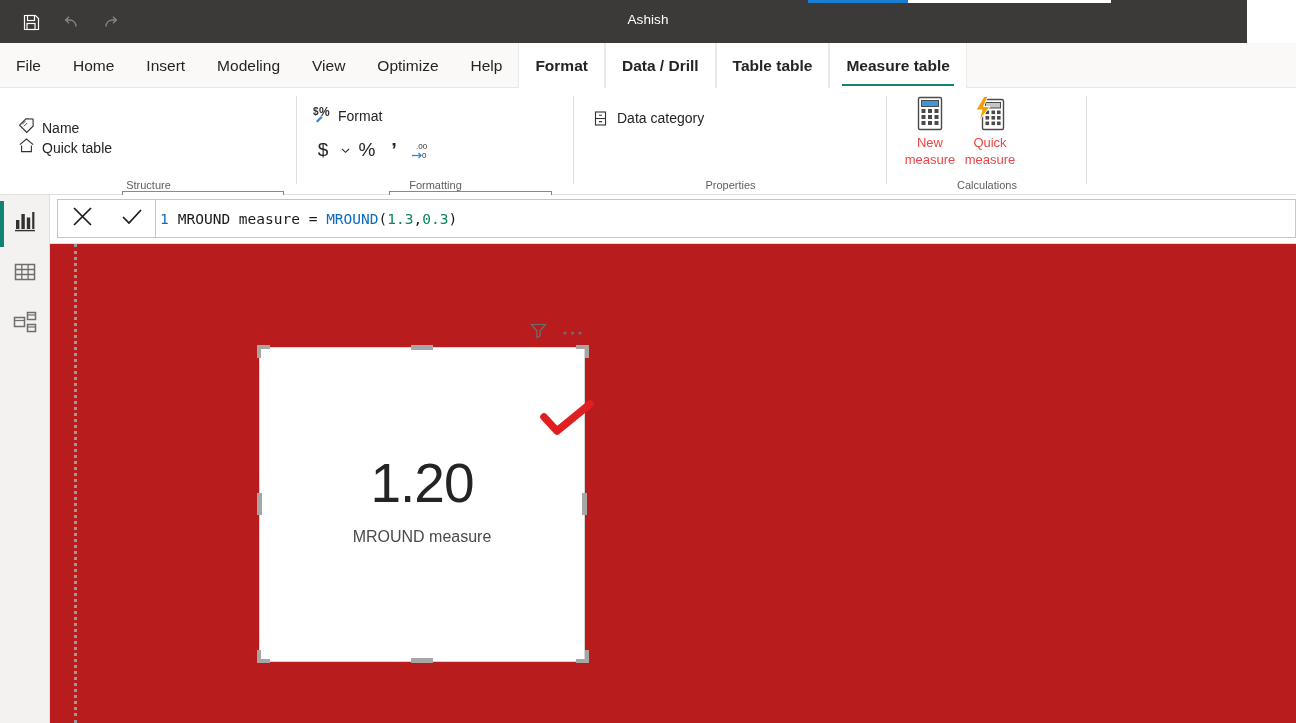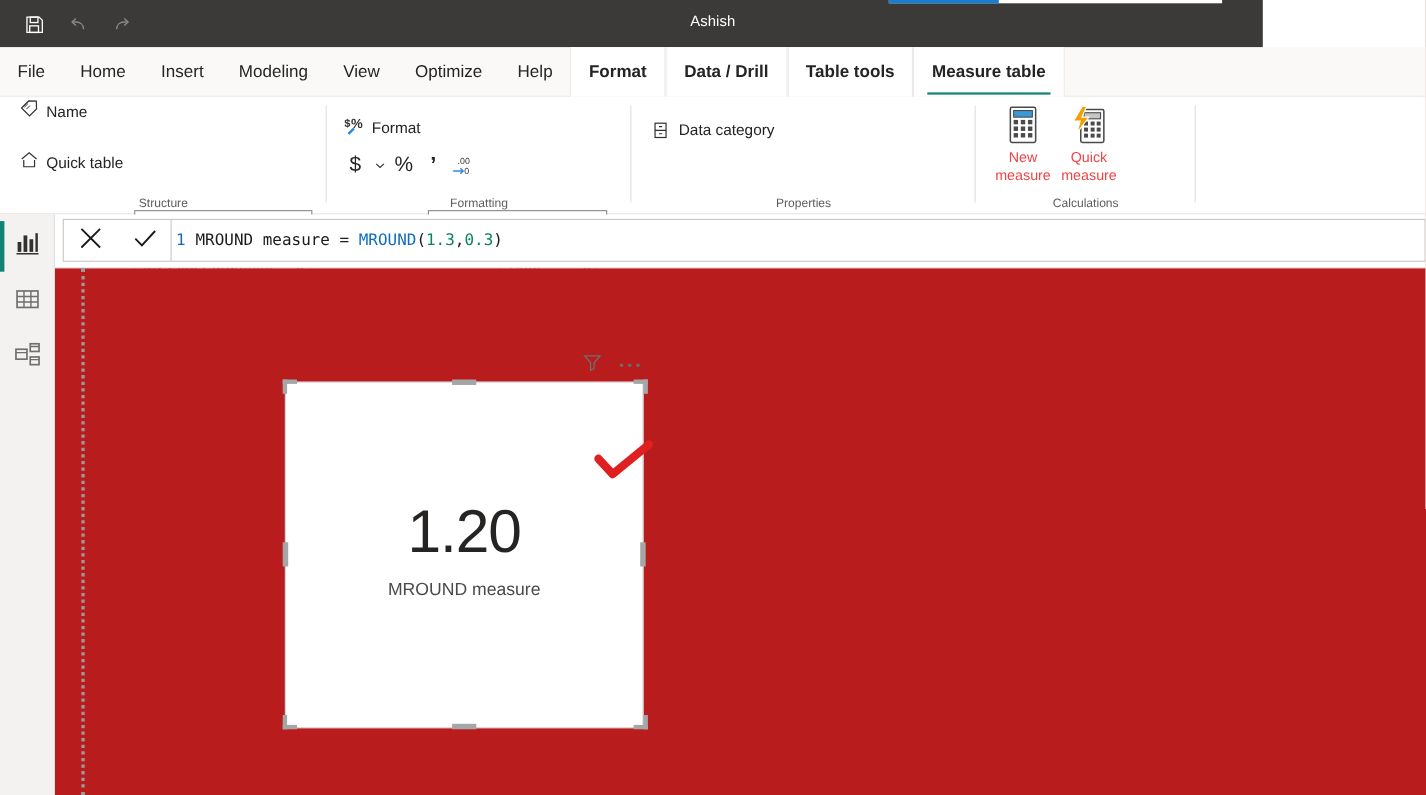--- a/index.html
+++ b/index.html
@@ -9,21 +9,21 @@
     overflow: hidden;
     background: #ffffff;
     font-family: "Liberation Sans", sans-serif;
     -webkit-font-smoothing: antialiased;
   }
 
   #app { position: relative; width: 1296px; height: 723px; }
 
   
   .titlebar {
-    position: absolute; left: 0; top: 0; width: 1148px; height: 43px;
+    position: absolute; left: 0; top: 0; width: 1247px; height: 43px;
     background: #3b3a39;
   }
   .progress-track {
     position: absolute; left: 808px; top: 0; width: 303px; height: 3px;
     background: #ffffff;
   }
   .progress-fill {
     position: absolute; left: 808px; top: 0; width: 100px; height: 3px;
     background: #1a7fd4;
   }
@@ -195,29 +195,29 @@
     <div class="tabs-row" id="tabs-row">
         <div class="tab">File</div>
         <div class="tab">Home</div>
         <div class="tab">Insert</div>
         <div class="tab">Modeling</div>
         <div class="tab">View</div>
         <div class="tab">Optimize</div>
         <div class="tab">Help</div>
         <div class="tab ctx">Format</div>
         <div class="tab ctx">Data / Drill</div>
-        <div class="tab ctx">Table tools</div>
+        <div class="tab ctx">Table table</div>
         <div class="tab ctx active">Measure table</div>
       </div>
   </div>
 
   <div class="ribbon">
 
     <div class="group" style="left:0; width:297px;">
-      <div style="position:absolute; left:18px; top:2px; display:flex; align-items:center; gap:7px;">
+      <div style="position:absolute; left:18px; top:29px; display:flex; align-items:center; gap:7px;">
         <span>
           <svg width="17" height="17" viewBox="0 0 17 17">
             <path d="M1.6 8.2 8 1.8l7 .2.2 7-6.4 6.4z" fill="none" stroke="#323130" stroke-width="1.1"></path>
             <path d="M4.2 7.4 7.4 4.2M6 9.2 9.2 6" stroke="#323130" stroke-width=".9"></path>
           </svg>
         </span>
         <span class="rlabel">Name</span>
       </div>
       <div class="rfield" style="position:absolute; left:122px; top:103px; width:162px;">MROUND measure</div>
 

